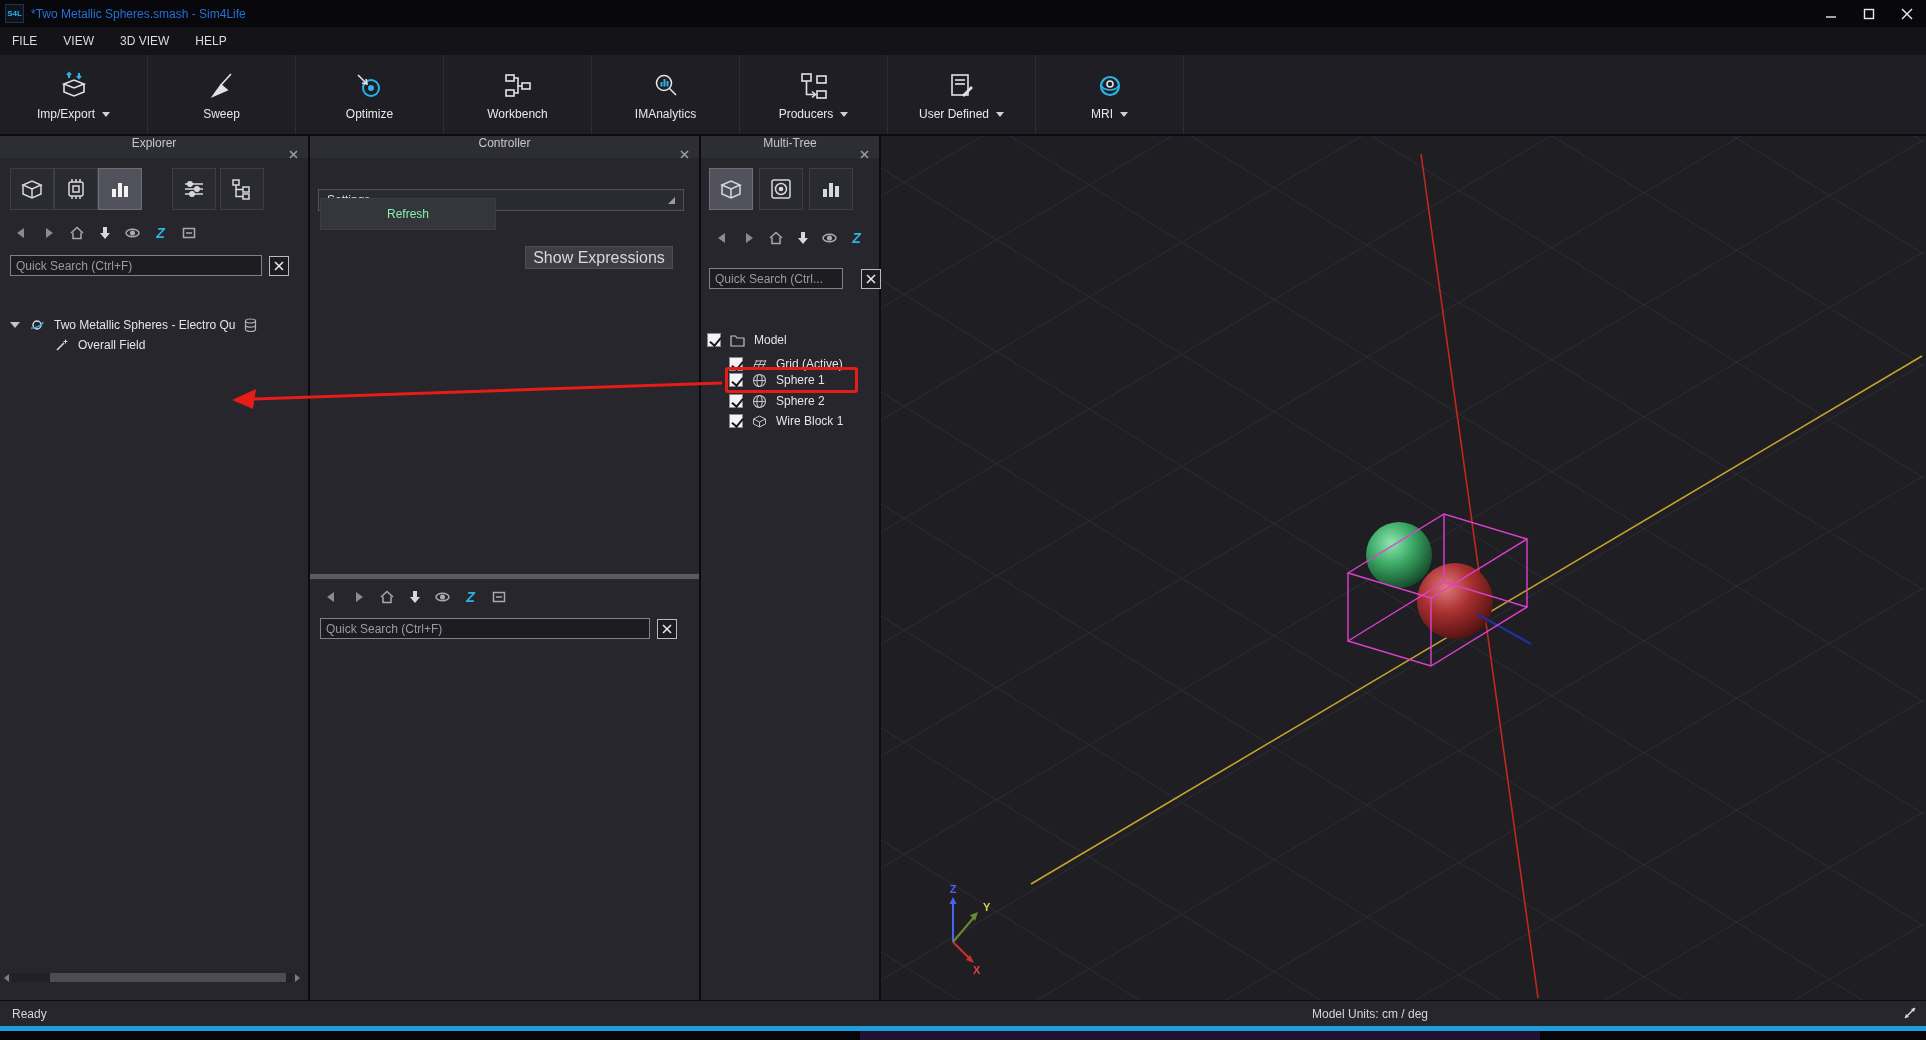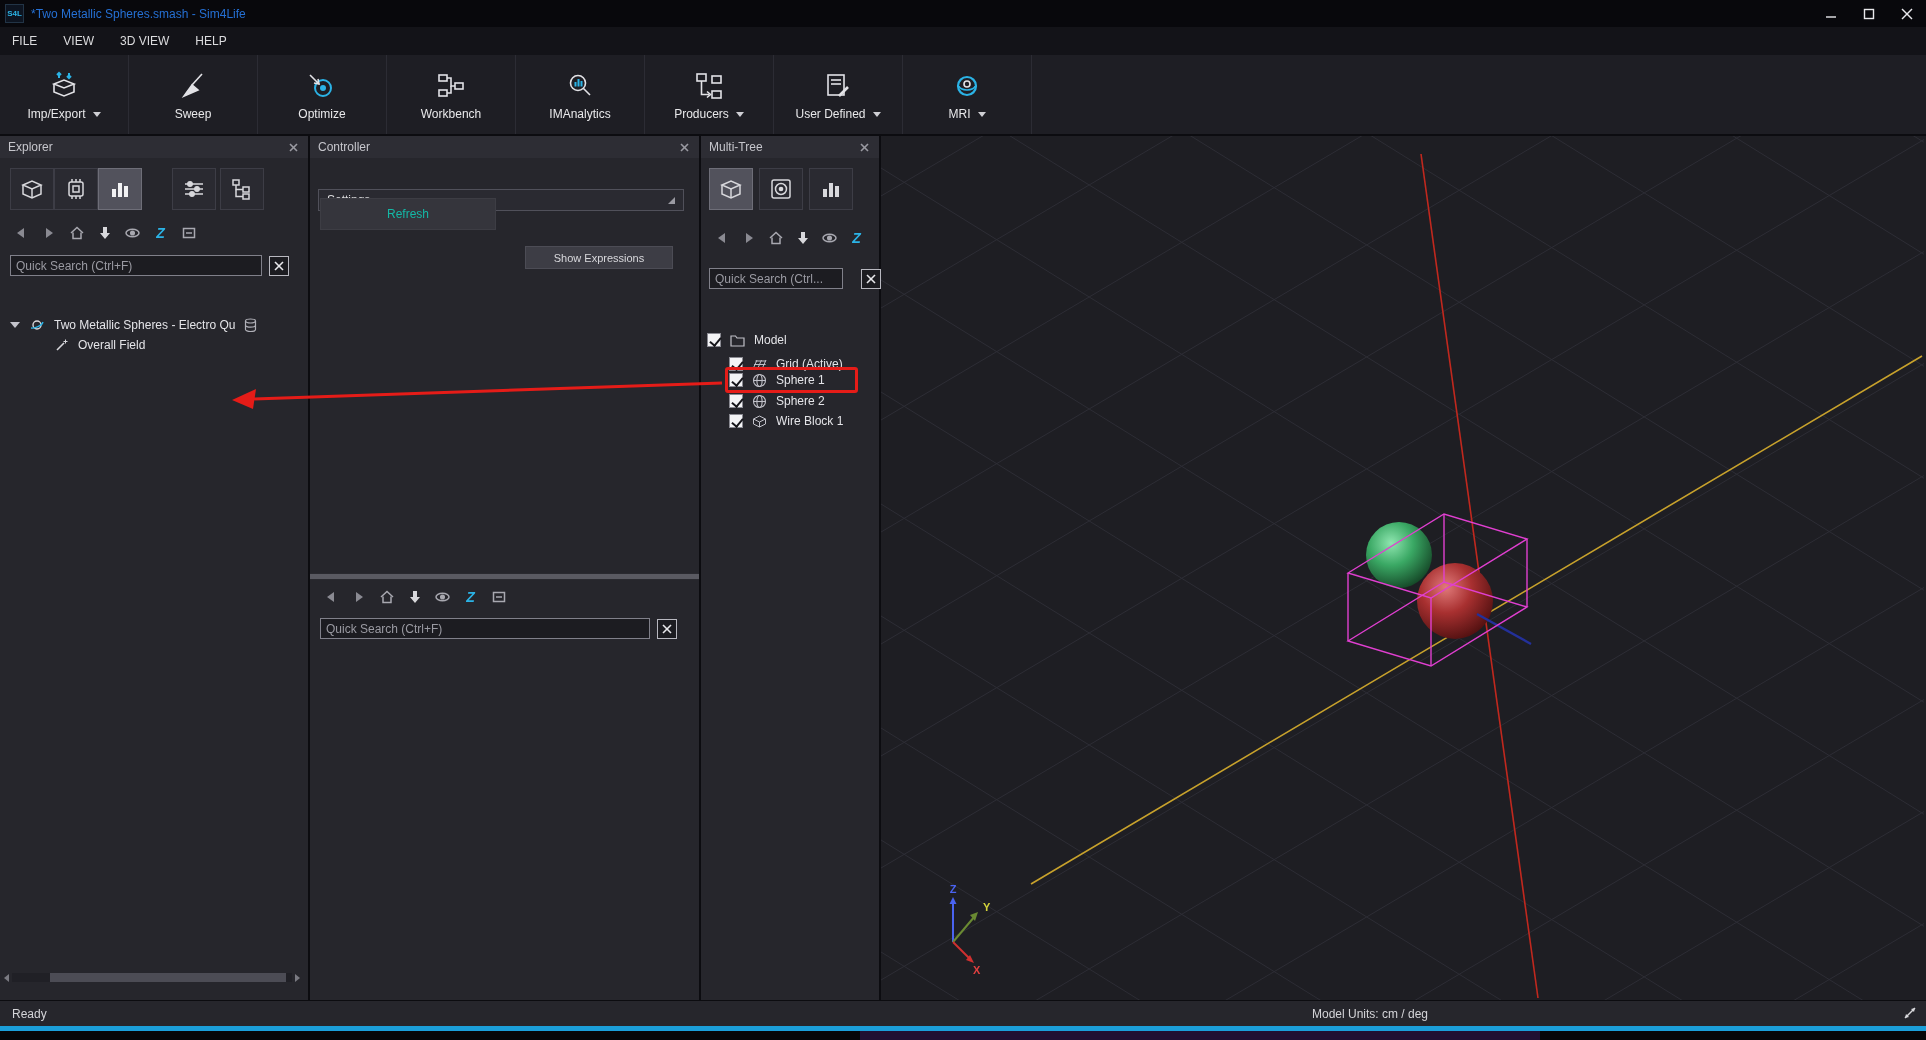--- a/index.html
+++ b/index.html
@@ -14,33 +14,33 @@
   .win-controls { margin-left:auto; display:flex; height:100%; }
   .win-btn { width:38px; height:100%; display:flex; align-items:center; justify-content:center; }
   .win-btn svg { stroke:#e8e8ec; stroke-width:1.4; fill:none; }
 
   
   .menubar { height:28px; background:#131318; display:flex; align-items:center; padding-left:12px; gap:26px; }
   .menu-item { color:#dcdcde; font-size:12px; }
 
   
   .ribbon { height:81px; background:#1e1e24; display:flex; border-bottom:2px solid #0c0c10; }
-  .ribbon-item { width:129px; display:flex; flex-direction:column; align-items:center; justify-content:center;
+  .ribbon-item { width:148px; display:flex; flex-direction:column; align-items:center; justify-content:center;
     border-right:1px solid #2c2c34; position:relative; }
   .ric { height:36px; display:flex; align-items:center; }
   .ric svg { stroke:#e2e2e6; stroke-width:1.6; fill:none; }
   .rlabel { margin-top:3px; display:flex; align-items:center; gap:7px; color:#e8e8ea; font-size:12px; }
   .dd { width:0; height:0; border-left:4px solid transparent; border-right:4px solid transparent;
     border-top:5px solid #cfcfd4; }
 
   
   .workspace { display:flex; height:864px; background:#0c0c10; gap:2px; }
   .panel { background:#26262c; position:relative; flex-shrink:0; }
   .panel-header { height:22px; background:#2d2d34; color:#c6c6cc; font-size:12px;
-    display:flex; align-items:center; padding:0 8px; }
+    display:flex; align-items:center; padding:0 8px;flex-direction:column; }
   .panel-close { margin-left:auto; width:14px; height:14px; display:flex; align-items:center; justify-content:center; }
   .panel-close svg { stroke:#9a9aa2; stroke-width:1.6; }
 
   .tool-btn { width:44px; height:42px; display:flex; align-items:center; justify-content:center;
     background:#2a2a31; border:1px solid #3d3d46; }
   .tool-btn svg { stroke:#d8d8dc; stroke-width:1.5; fill:none; }
   .tool-btn.active { background:#52525c; border-color:#6e6e78; }
 
   .nav-row { position:absolute; display:flex; align-items:center; gap:11px; }
   .nav-ic { display:flex; align-items:center; justify-content:center; width:17px; height:17px; }
@@ -71,23 +71,23 @@
   .hscroll { position:absolute; left:2px; top:836px; width:300px; height:11px; display:flex; align-items:center; }
   .hscroll .track { flex:1; height:9px; background:#202026; position:relative; }
   .hscroll .thumb { position:absolute; left:38px; width:236px; top:0; height:9px; background:#4c4c55; }
 
   
   #controller { width:389px; }
   .selector { position:absolute; top:33px; left:8px; width:366px; height:22px; background:#2a2a31;
     border:1px solid #50505a; color:#dcdcde; font-size:12px; display:flex; align-items:center; padding:0 8px;margin-top:20px; }
   .sel-corner { margin-left:auto; width:0; height:0; border-left:7px solid transparent; border-bottom:7px solid #9a9aa2; }
   .refresh-btn { position:absolute; top:62px; left:10px; width:176px; height:32px; background:#35353c;
-    border:1px solid #3d3d44; color:#14b8a6; font-size:12px; font-family:"Liberation Sans",sans-serif; }
+    border:1px solid #3d3d44; color:#86efac; font-size:12px; font-family:"Liberation Sans",sans-serif; }
   .showexpr-btn { position:absolute; top:110px; left:215px; width:148px; height:23px; background:#3d3d45;
-    border:1px solid #4c4c55; color:#d8d8dc; font-size:11px; font-family:"Liberation Sans",sans-serif; }
+    border:1px solid #4c4c55; color:#d8d8dc; font-size:16px; font-family:"Liberation Sans",sans-serif; }
   .splitter { position:absolute; top:437px; left:0; right:0; height:7px; background:#5a5a62;
     border-top:1px solid #2a2a30; border-bottom:1px solid #2a2a30; }
 
   
   #multitree { width:178px; }
   .hl-box { position:absolute; left:24px; top:231px; width:133px; height:26px;
     border:3px solid #e51c18; border-radius:3px; z-index:6; pointer-events:none; }
 
   
   #viewport { flex:1 1 auto; background:#1e1e23; position:relative; }

